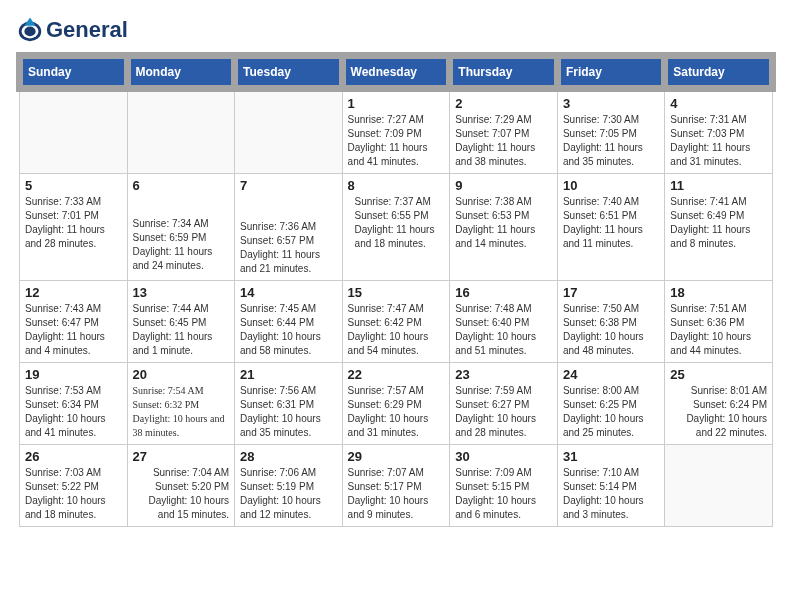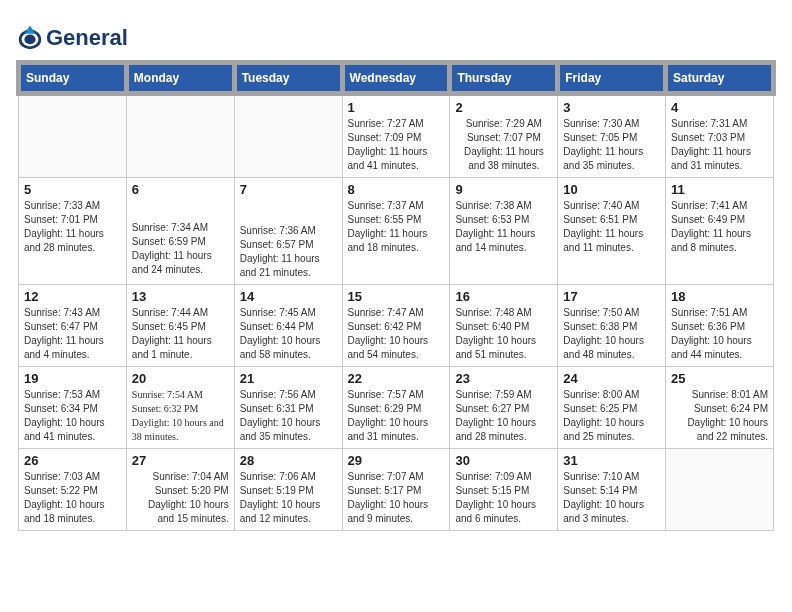--- a/index.html
+++ b/index.html
@@ -8,21 +8,20 @@
       background: #fff;
       width: 792px;
       min-height: 612px;
       padding: 16px;
     }
     .header {
       display: flex;
       justify-content: space-between;
       align-items: center;
       margin-bottom: 8px;
-      margin-top: 8px;
     }
     .logo {
       display: flex;
       align-items: center;
     }
     .logo-text {
       font-size: 22px;
       font-weight: bold;
       color: #1a3a6b;
       line-height: 1.1;
@@ -52,21 +51,21 @@
       border-collapse: collapse;
       font-size: 11px;
     }
     .calendar th {
       background: #2a5caa;
       color: #fff;
       text-align: left;
       padding: 6px 5px;
       font-size: 12px;
       font-weight: bold;
-      border: 5px solid #a3a3a3;
+      border: 7px solid #a3a3a3;
     }
     .calendar td {
       border: 1px solid #ccc;
       vertical-align: top;
       padding: 4px 5px;
       width: 108px;
       min-height: 80px;
       background: #fff;
     }
     .calendar td.empty {
@@ -124,21 +123,21 @@
         <td class="empty"></td>
         <td class="empty"></td>
         <td>
           <span class="day-num">1</span>
           <div class="day-info" style="white-space: pre-line;">Sunrise: 7:27 AM
 Sunset: 7:09 PM
 Daylight: 11 hours and 41 minutes.</div>
         </td>
         <td>
           <span class="day-num">2</span>
-          <div class="day-info" style="white-space: pre-line; text-align: center;">Sunrise: 7:29 AM
+          <div class="day-info" style="white-space: pre-line;">Sunrise: 7:29 AM
 Sunset: 7:07 PM
 Daylight: 11 hours and 38 minutes.</div>
         </td>
         <td>
           <span class="day-num">3</span>
           <div class="day-info" style="white-space: pre-line;">Sunrise: 7:30 AM
 Sunset: 7:05 PM
 Daylight: 11 hours and 35 minutes.</div>
         </td>
         <td>
@@ -162,21 +161,21 @@
 Daylight: 11 hours and 24 minutes.</div>
         </td>
         <td>
           <span class="day-num">7</span>
           <div class="day-info" style="white-space: pre-line; margin-top: 27px;">Sunrise: 7:36 AM
 Sunset: 6:57 PM
 Daylight: 11 hours and 21 minutes.</div>
         </td>
         <td>
           <span class="day-num">8</span>
-          <div class="day-info" style="white-space: pre-line;">Sunrise: 7:37 AM
+          <div class="day-info" style="white-space: pre-line; margin-left: 7px;">Sunrise: 7:37 AM
 Sunset: 6:55 PM
 Daylight: 11 hours and 18 minutes.</div>
         </td>
         <td>
           <span class="day-num">9</span>
           <div class="day-info" style="white-space: pre-line;">Sunrise: 7:38 AM
 Sunset: 6:53 PM
 Daylight: 11 hours and 14 minutes.</div>
         </td>
         <td>

